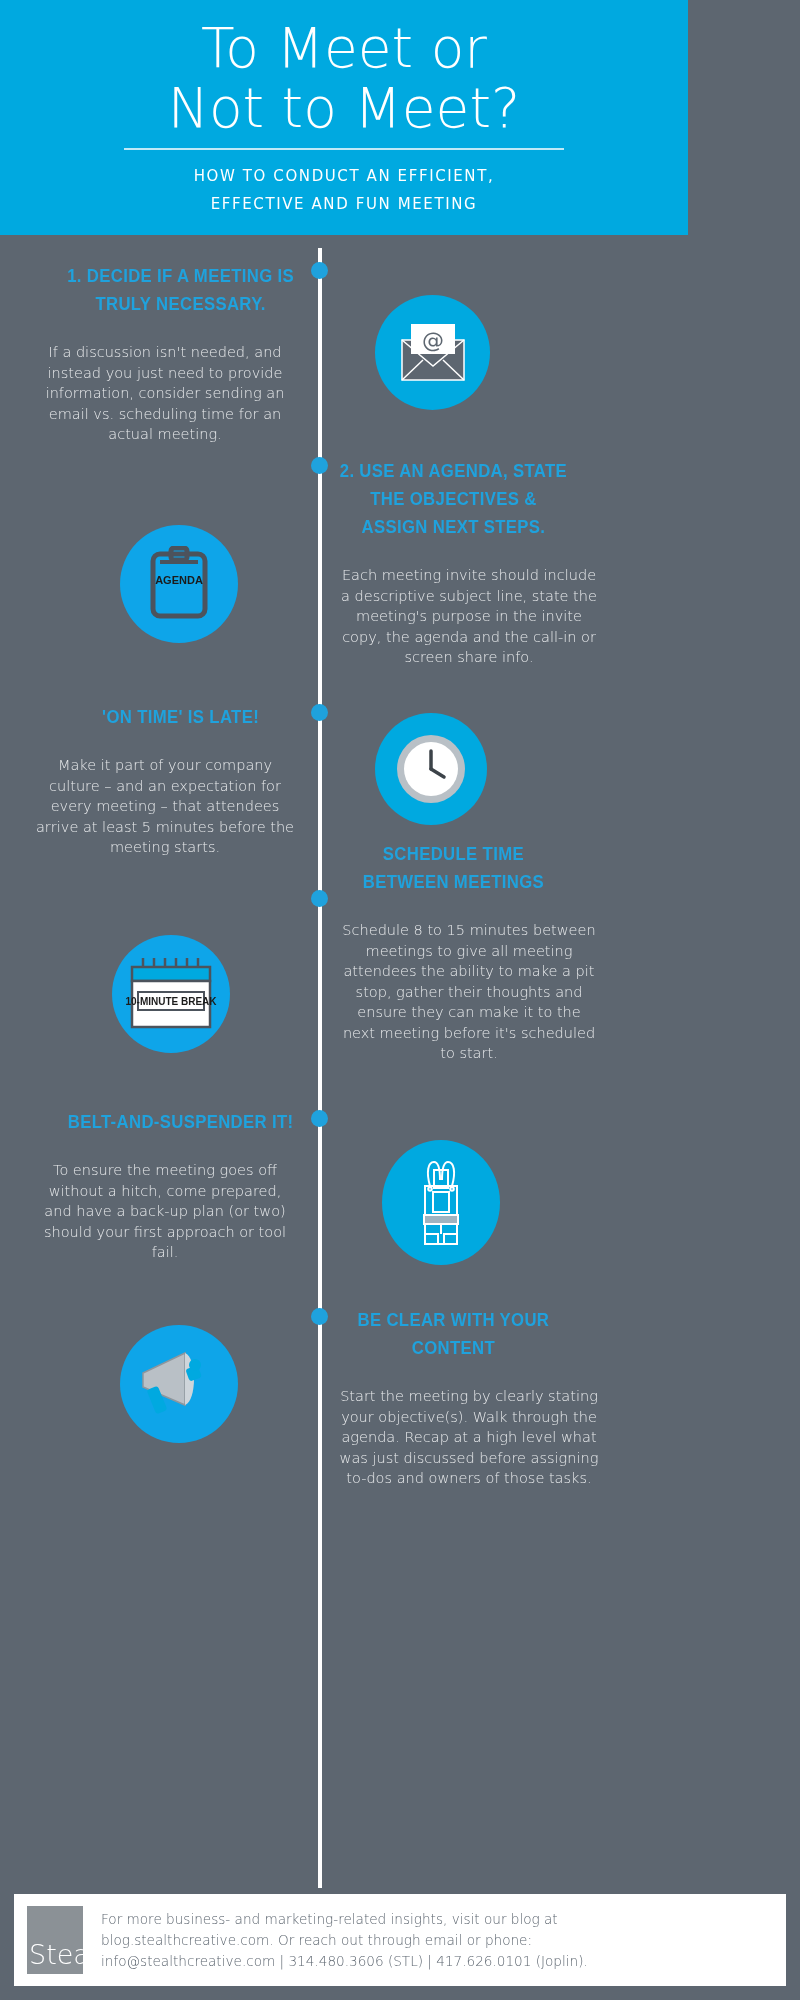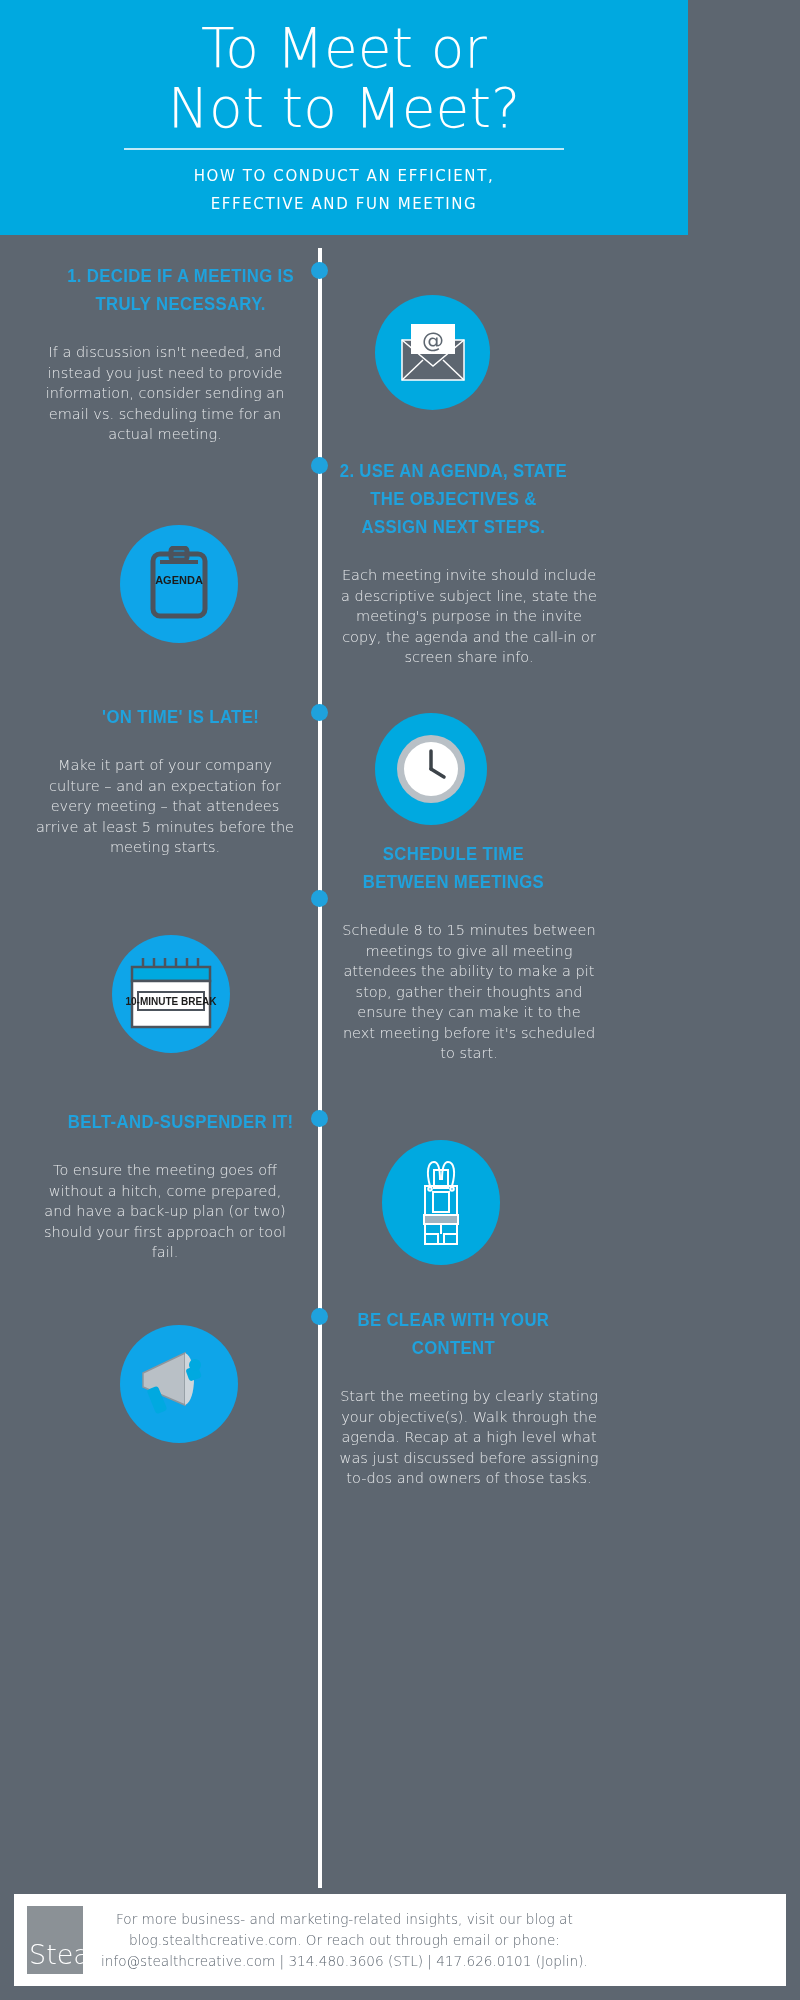--- a/index.html
+++ b/index.html
@@ -129,21 +129,20 @@
     font-weight: 300;
     white-space: nowrap;
   }
   .footer-text {
     margin-left: 18px;
     color: #5d6670;
     font-size: 13.6px;
     line-height: 21px;
     font-family: "DejaVu Sans", sans-serif;
     font-weight: 300;
-    text-align: center;
   }
 </style>
 </head>
 <body>
 
 <div class="header">
   <div class="header-title">To Meet or</div>
   <div class="header-title">Not to Meet?</div>
   <div class="header-rule"></div>
   <div class="header-sub">HOW TO CONDUCT AN EFFICIENT,</div>

